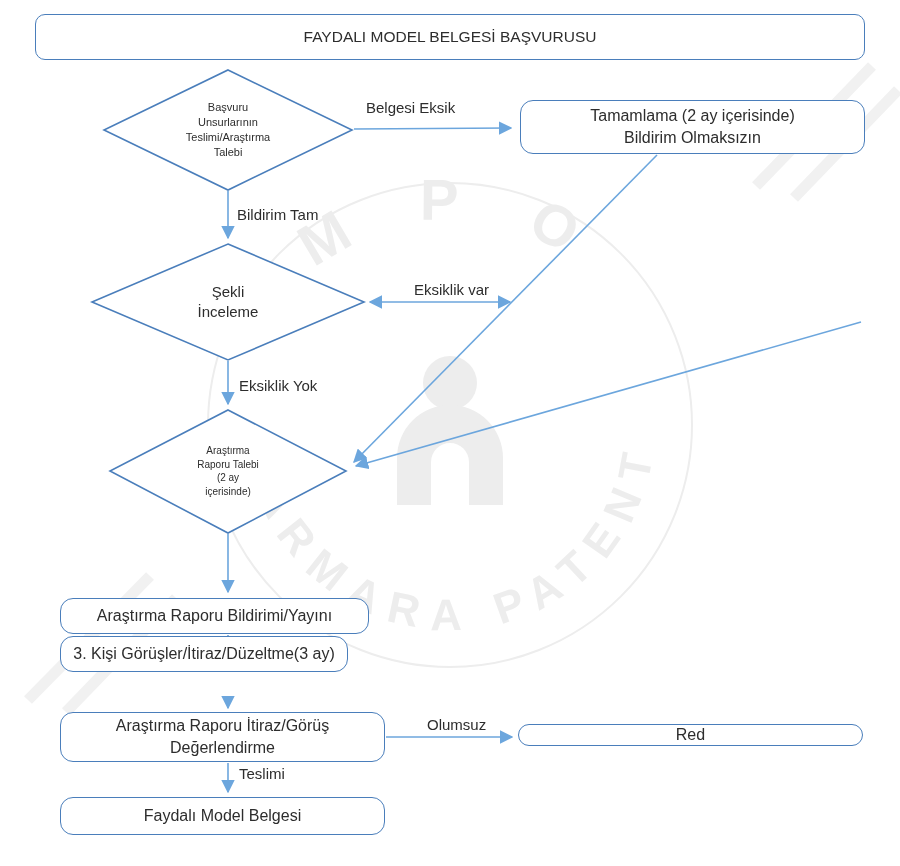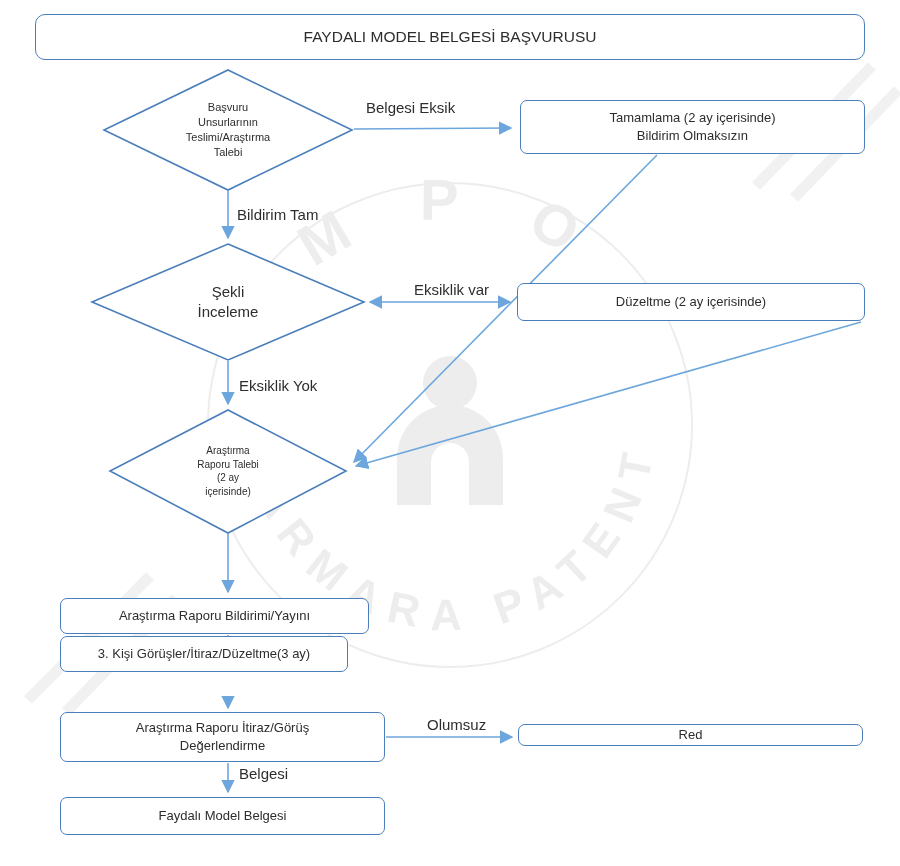--- a/index.html
+++ b/index.html
@@ -16,23 +16,23 @@
   .canvas{position:relative;width:900px;height:866px;background:#fff;overflow:hidden;}
   svg.layer{position:absolute;left:0;top:0;z-index:0;}
   .edge{stroke:var(--arrow);stroke-width:1.6;fill:none;}
   .diamond{stroke:var(--node-border);stroke-width:1.6;fill:#ffffff;}
   .wm-ring{stroke:var(--wm);fill:none;stroke-width:2;}
   .wm-fill{fill:var(--wm);}
   .wm-stripe{stroke:#f1f1f1;stroke-width:11;fill:none;}
   .wm-text{fill:var(--wm);font-family:"Liberation Sans",sans-serif;font-weight:bold;}
   .node{
     position:absolute;z-index:2;background:#fff;
-    border:1.6px solid var(--node-border);border-radius:7px;
+    border:1.6px solid var(--node-border);border-radius:13px;
     display:flex;align-items:center;justify-content:center;
-    text-align:center;font-size:13px;line-height:1.4;
+    text-align:center;font-size:16px;line-height:1.4;
     white-space:pre-line;color:var(--text);
   }
   .node.title{border-radius:10px;font-size:15.5px;}
   .dlabel{
     position:absolute;z-index:2;display:flex;align-items:center;justify-content:center;
     text-align:center;white-space:pre-line;color:var(--text);line-height:1.35;
   }
   .edge-label{position:absolute;z-index:2;font-size:15px;color:var(--text);}
 </style>
 </head>
@@ -97,28 +97,27 @@
 Talebi</div>
   <div class="dlabel" style="left:158px;top:272px;width:140px;height:60px;font-size:15px;">Şekli
 İnceleme</div>
   <div class="dlabel" style="left:158px;top:428px;width:140px;height:86px;font-size:10px;">Araştırma
 Raporu Talebi
 (2 ay
 içerisinde)</div>
 
   <div class="node" style="left:520px;top:100px;width:345px;height:54px;">Tamamlama (2 ay içerisinde)
 Bildirim Olmaksızın</div>
-  <div class="node" style="left:517px;top:283px;width:348px;height:38px;">Düzeltme (2 ay içerisinde)</div>
   <div class="node" style="left:60px;top:598px;width:309px;height:36px;">Araştırma Raporu Bildirimi/Yayını</div>
   <div class="node" style="left:60px;top:636px;width:288px;height:36px;text-align:center;">3. Kişi Görüşler/İtiraz/Düzeltme(3 ay)</div>
   <div class="node" style="left:60px;top:712px;width:325px;height:50px;line-height:1.35;">Araştırma Raporu İtiraz/Görüş
 Değerlendirme</div>
   <div class="node" style="left:518px;top:724px;width:345px;height:22px;">Red</div>
   <div class="node" style="left:60px;top:797px;width:325px;height:38px;">Faydalı Model Belgesi</div>
 
   <div class="edge-label" style="left:366px;top:99px;">Belgesi Eksik</div>
   <div class="edge-label" style="left:237px;top:206px;">Bildirim Tam</div>
   <div class="edge-label" style="left:402px;top:281px;margin-left:12px;">Eksiklik var</div>
   <div class="edge-label" style="left:239px;top:377px;">Eksiklik Yok</div>
   <div class="edge-label" style="left:427px;top:716px;">Olumsuz</div>
-  <div class="edge-label" style="left:239px;top:765px;">Belgesi</div>
+  <div class="edge-label" style="left:239px;top:765px;">Teslimi</div>
 
 </div>
 
 </body></html>

